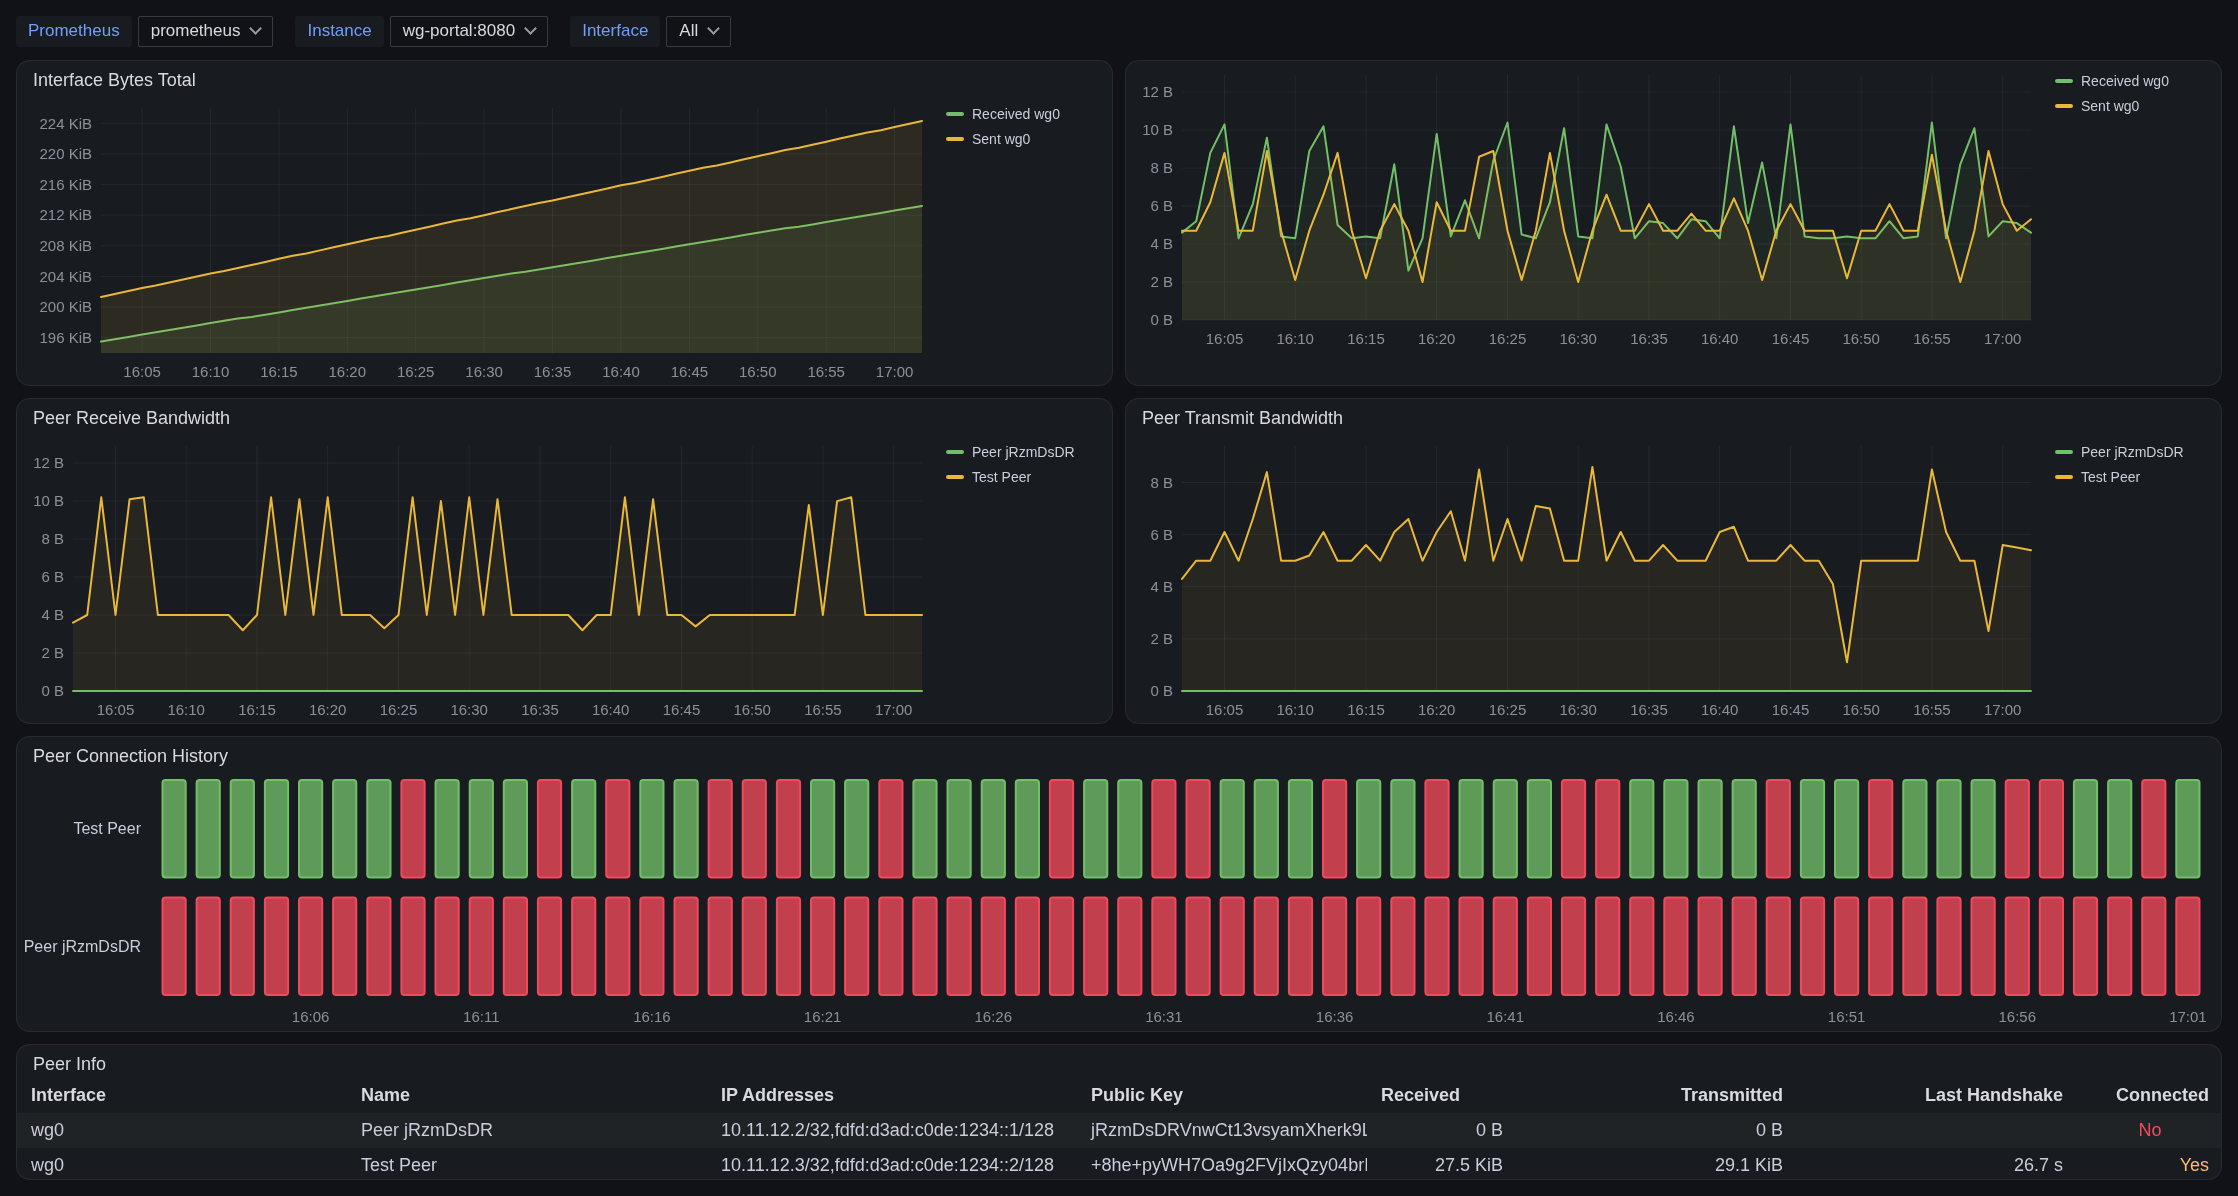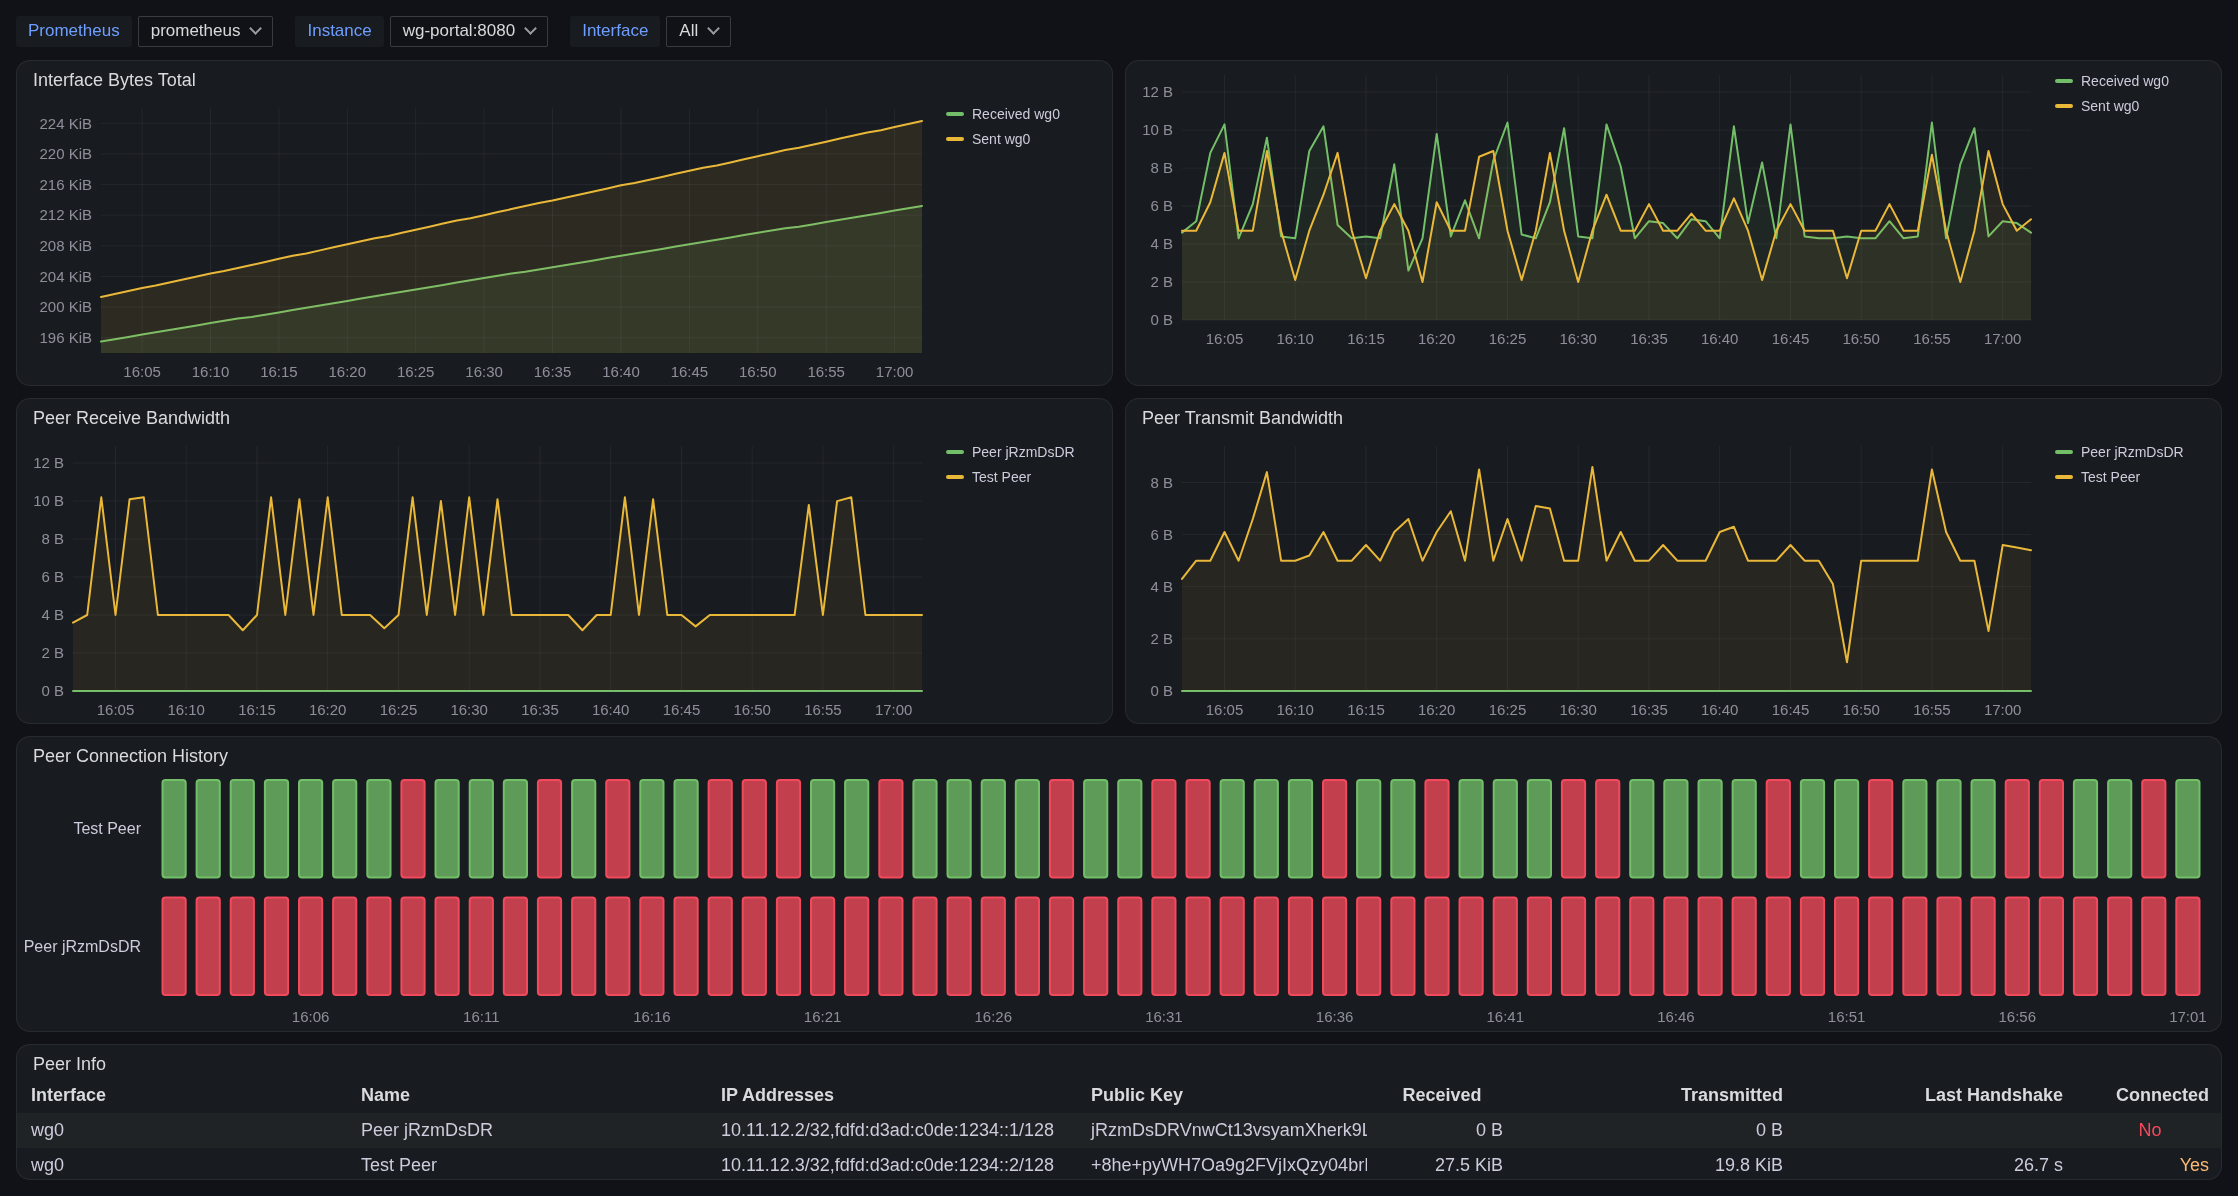--- a/index.html
+++ b/index.html
@@ -457,21 +457,21 @@
             <col style="width: 280px;">
             <col style="width: 280px;">
             <col style="width: 146px;">
           </colgroup>
           <thead>
             <tr>
               <th style="text-align: left;">Interface</th>
               <th style="text-align: left;">Name</th>
               <th style="text-align: left;">IP Addresses</th>
               <th style="text-align: left;">Public Key</th>
-              <th style="text-align: center;">Received</th>
+              <th style="text-align: left;">Received</th>
               <th style="text-align: right;">Transmitted</th>
               <th style="text-align: right;">Last Handshake</th>
               <th style="text-align: right;">Connected</th>
             </tr>
           </thead>
           <tbody>
             <tr>
               <td style="text-align: left;">wg0</td>
               <td style="text-align: left;">Peer jRzmDsDR</td>
               <td style="text-align: left;">10.11.12.2/32,fdfd:d3ad:c0de:1234::1/128</td>
@@ -480,21 +480,21 @@
               <td style="text-align: right;">0 B</td>
               <td style="text-align: right;"></td>
               <td style="text-align: center; color: rgb(242, 73, 92);">No</td>
             </tr>
             <tr>
               <td style="text-align: left;">wg0</td>
               <td style="text-align: left;">Test Peer</td>
               <td style="text-align: left;">10.11.12.3/32,fdfd:d3ad:c0de:1234::2/128</td>
               <td style="text-align: left;">+8he+pyWH7Oa9g2FVjIxQzy04brLX+D4</td>
               <td style="text-align: right;">27.5 KiB</td>
-              <td style="text-align: right;">19.8 KiB</td>
+              <td style="text-align: right;">29.1 KiB</td>
               <td style="text-align: right;">26.7 s</td>
               <td style="text-align: right; color: #fdba74;">Yes</td>
             </tr>
           </tbody>
         </table>
     </div>
   </section>
 
 </div>
 

